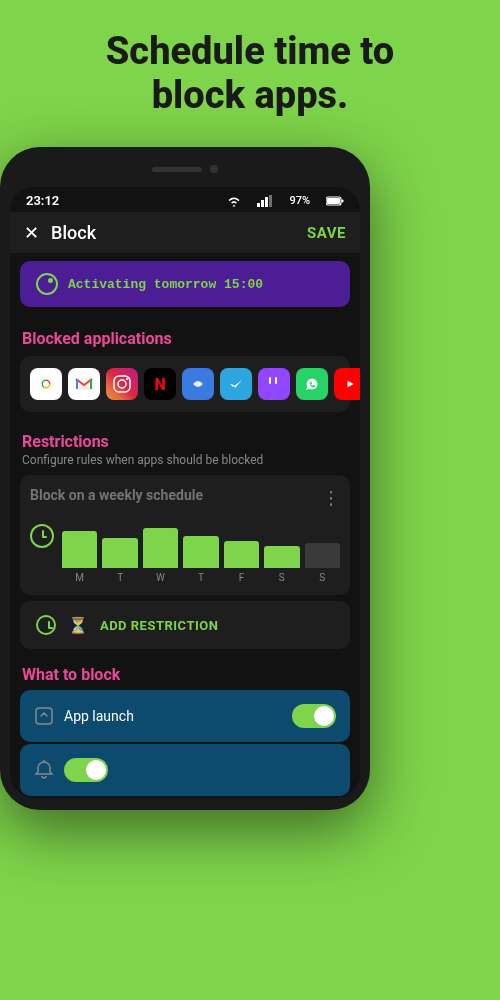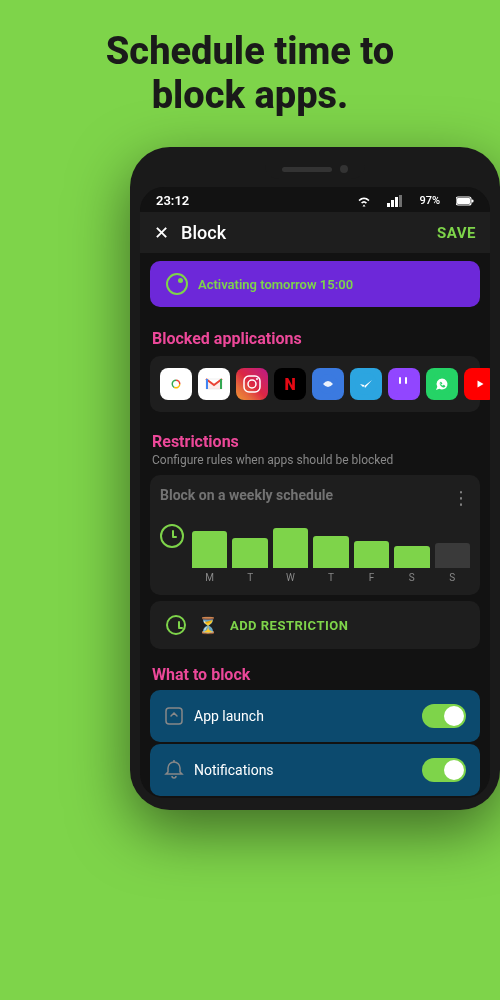--- a/index.html
+++ b/index.html
@@ -16,24 +16,23 @@
       text-align: center;
       padding: 30px 40px 20px;
       font-size: 38px;
       font-weight: 800;
       color: #1a1a1a;
       line-height: 1.15;
     }
 
     .phone-wrapper {
       display: flex;
-      justify-content: flex-end;
+      justify-content: flex-start;
       align-items: flex-start;
       padding-top: 10px;
-      padding-left: 44px;
     }
 
     .phone {
       width: 370px;
       background: #1a1a1a;
       border-radius: 40px;
       padding: 12px 10px;
       box-shadow: 0 20px 60px rgba(0,0,0,0.5);
       position: relative;
     }
@@ -135,26 +134,27 @@
 
     .close-btn {
       color: #fff;
       font-size: 18px;
       font-weight: 400;
     }
 
     
     .activation-banner {
       margin: 8px 10px;
-      background: #6d28d9;
+      background: #4c1d95;
       border-radius: 10px;
       padding: 12px 16px;
       display: flex;
       align-items: center;
       gap: 10px;
+      font-family: Liberation Mono, monospace;
     }
 
     .activation-icon {
       width: 22px;
       height: 22px;
       border: 2px solid #7ed44a;
       border-radius: 50%;
       position: relative;
       flex-shrink: 0;
       display: flex;
@@ -592,19 +592,18 @@
         <span class="toggle-label">App launch</span>
         <div class="toggle"></div>
       </div>
 
       <div class="toggle-row" style="margin-top:2px;">
         <svg class="row-icon" viewBox="0 0 20 20" fill="none">
           <path d="M10 2a6 6 0 0 1 6 6v4l2 2H2l2-2V8a6 6 0 0 1 6-6z" stroke="#888" stroke-width="1.5"></path>
           <path d="M8 16a2 2 0 0 0 4 0" stroke="#888" stroke-width="1.5"></path>
           <line x1="10" y1="2" x2="10" y2="0.5" stroke="#888" stroke-width="1.5" stroke-linecap="round"></line>
         </svg>
-        <span class="toggle-label">Notifications</span>
         <div class="toggle"></div>
       </div>
 
     </div>
   </div>
 </div>
 
 </body></html>

